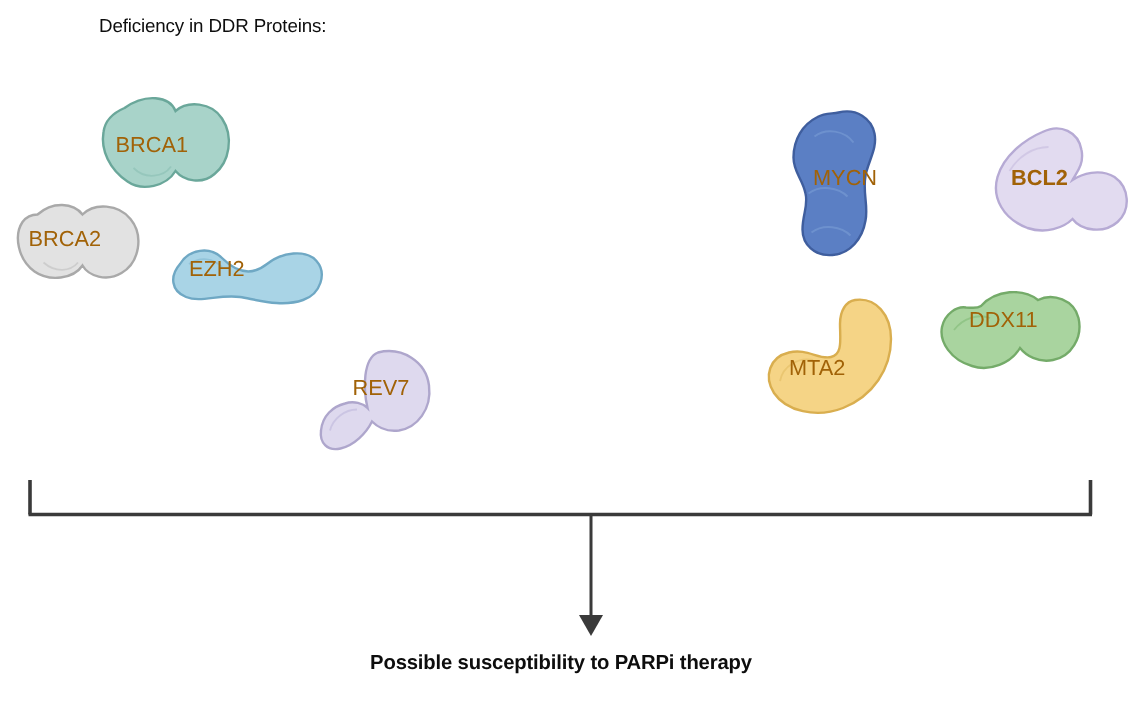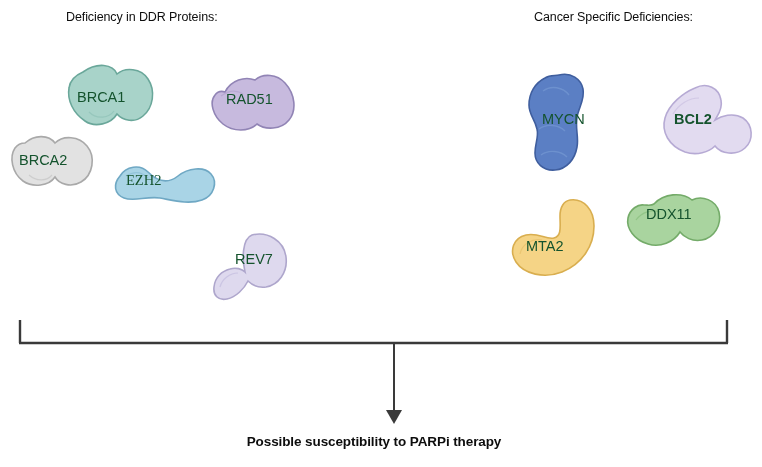--- a/index.html
+++ b/index.html
@@ -29,21 +29,21 @@
   .protein {
     position: absolute;
   }
   .protein svg {
     display: block;
     overflow: visible;
   }
   .protein-label {
     position: absolute;
     font-size: 14.5px;
-    color: #14532d;
+    color: #a16207;
     white-space: nowrap;
     pointer-events: none;
     font-family: "Liberation Sans", sans-serif;
   }
 
   #bracket-layer {
     position: absolute;
     left: 0;
     top: 0;
     width: 762px;
@@ -63,57 +63,48 @@
     letter-spacing: -0.1px;
   }
 </style>
 </head>
 <body>
 
 <div id="canvas">
 
   <div class="section-header" id="header-left">Deficiency in DDR Proteins:</div>
 
-  <div class="section-header" id="header-right">Cancer Specific Deficiencies:</div>
 
   <div class="protein" style="left:57px; top:64px;">
     <svg width="100" height="72" viewBox="0 0 100 72">
       <path d="M26 8 C40 -2 56 0 60 10 C68 3 84 4 91 15 C99 27 96 44 86 52
                C78 59 66 57 60 50 C54 60 38 64 28 57 C16 49 10 36 12 24 C13 16 19 11 26 8 Z" fill="#a8d3c9" stroke="#6aa79a" stroke-width="1.6"></path>
       <path d="M32 48 C40 56 52 54 57 47" fill="none" stroke="#8fc2b6" stroke-width="1.2" opacity="0.7"></path>
     </svg>
     <span class="protein-label" style="left:20px; top:25px;">BRCA1</span>
   </div>
 
-  <div class="protein" style="left:203px; top:74px;">
-    <svg width="96" height="62" viewBox="0 0 96 62">
-      <path d="M22 18 C28 6 42 2 52 6 C60 -1 74 0 82 9 C92 20 94 36 86 46
-               C78 56 62 56 54 50 C46 58 30 58 20 50 C10 42 6 28 12 21 C15 17 19 17 22 18 Z" fill="#c7bade" stroke="#9184b5" stroke-width="1.6"></path>
-      <path d="M18 22 C26 16 34 16 40 20" fill="none" stroke="#b0a2cc" stroke-width="1.2" opacity="0.7"></path>
-    </svg>
-    <span class="protein-label" style="left:23px; top:17px;">RAD51</span>
-  </div>
 
   <div class="protein" style="left:7px; top:133px;">
     <svg width="92" height="60" viewBox="0 0 92 60">
       <path d="M18 10 C28 1 42 2 48 10 C56 2 72 3 80 13 C89 24 86 42 74 49
                C64 55 52 51 48 44 C42 53 26 55 16 48 C5 40 2 24 8 15 C11 11 14 10 18 10 Z" fill="#e2e2e2" stroke="#a9a9a9" stroke-width="1.6"></path>
       <path d="M22 42 C30 49 40 48 45 42" fill="none" stroke="#c8c8c8" stroke-width="1.2" opacity="0.8"></path>
     </svg>
     <span class="protein-label" style="left:12px; top:19px;">BRCA2</span>
   </div>
 
   <div class="protein" style="left:110px; top:160px;">
     <svg width="108" height="48" viewBox="0 0 108 48">
       <path d="M10 16 C16 6 30 4 38 12 C48 22 58 24 68 16 C78 8 94 6 101 14
                C108 22 104 36 92 40 C78 45 62 40 50 38 C36 36 24 42 14 38
                C4 34 3 24 10 16 Z" fill="#a9d4e6" stroke="#6fa8c4" stroke-width="1.6"></path>
       <path d="M16 16 C24 11 32 12 38 18" fill="none" stroke="#8cbfd6" stroke-width="1.2" opacity="0.8"></path>
     </svg>
-    <span class="protein-label" style="left:16px; top:12px;font-family:Liberation Serif, serif;">EZH2</span>
+    <span class="protein-label" style="left:16px; top:12px;">EZH2</span>
   </div>
 
 
   <div class="protein" style="left:212px; top:231px;">
     <svg width="84" height="80" viewBox="0 0 84 80">
       <path d="M40 4 C56 0 72 10 74 26 C76 42 66 54 54 56 C46 57 40 54 36 50
                C32 58 24 66 15 68 C6 70 1 64 2 56 C3 46 10 40 18 38
                C24 36 30 38 33 41 C30 28 30 8 40 4 Z" fill="#ded9ee" stroke="#aea6cc" stroke-width="1.6"></path>
       <path d="M8 56 C10 48 18 42 26 42" fill="none" stroke="#c6bfe0" stroke-width="1.2" opacity="0.8"></path>
     </svg>

